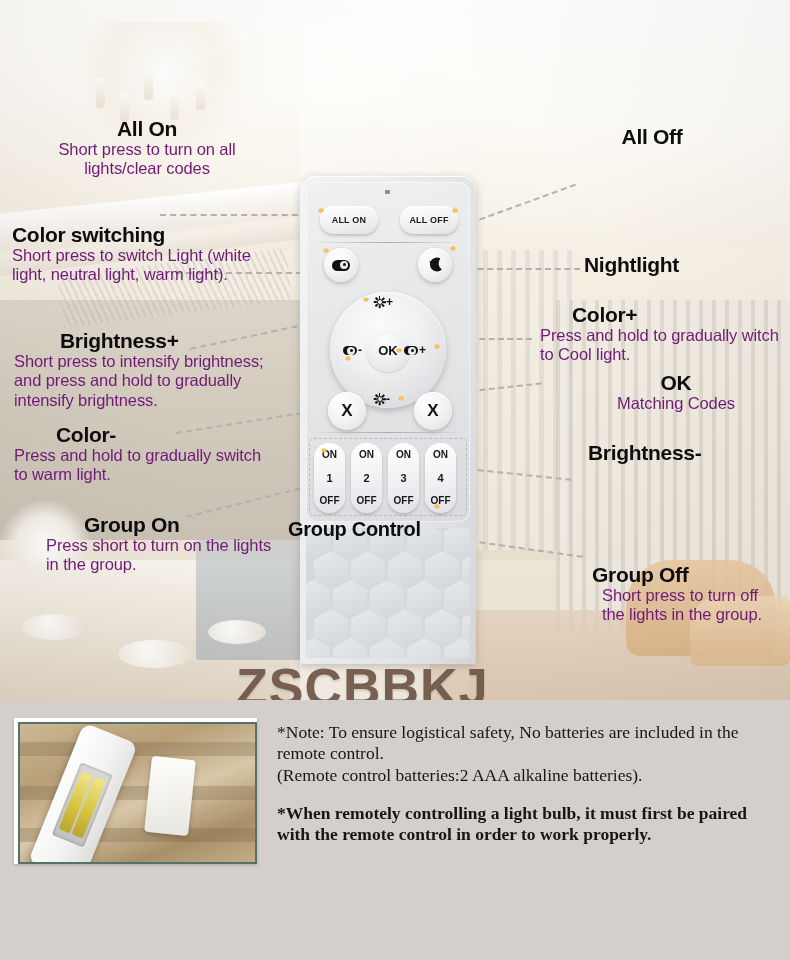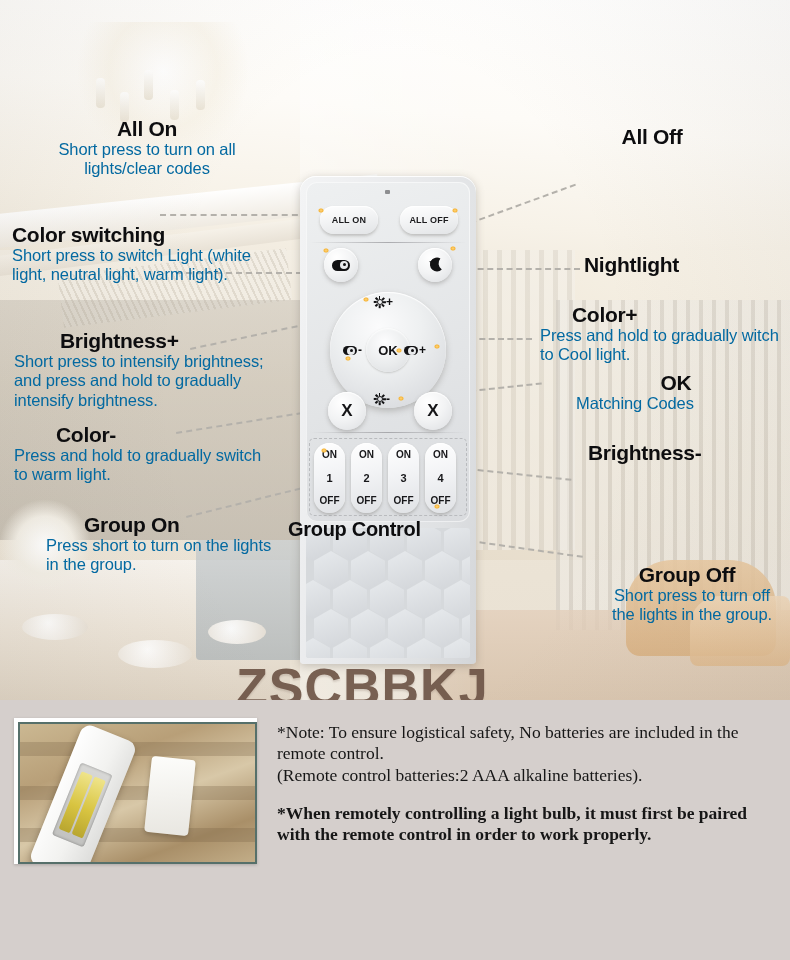--- a/index.html
+++ b/index.html
@@ -103,21 +103,21 @@
   
   .lead{position:absolute;border-top:2px dashed #b4b1ab;height:0;transform-origin:0 0;}
 
   
   .callout{position:absolute;color:#17171a;}
   .callout .ttl{
     font-weight:bold;font-size:21px;line-height:1.06;letter-spacing:-.3px;
     color:#0d0d0f;display:block;
   }
   .callout .dsc{
-    font-size:16.5px;line-height:1.16;display:block;color:#0369a1;letter-spacing:-.1px;
+    font-size:16.5px;line-height:1.16;display:block;color:#701a75;letter-spacing:-.1px;
   }
   .callout.right{text-align:left;}
   .ttl-c{text-align:center;}
 
   
   #remote{
     position:absolute;left:300px;top:176px;width:176px;height:488px;
     border-radius:16px 16px 4px 4px;
     background:linear-gradient(100deg,#f3f4f5 0%,#e9eaec 42%,#dfe1e3 78%,#d3d5d8 100%);
     box-shadow:0 2px 9px rgba(90,85,78,.30), inset 0 1px 0 rgba(255,255,255,.9);
@@ -333,28 +333,28 @@
     <span class="ttl">Nightlight</span>
   </div>
 
   <div class="callout right" style="left:540px;top:304px;width:250px;">
     <span class="ttl" style="margin-left:32px;">Color+</span>
     <span class="dsc">Press and hold to gradually witch to Cool light.</span>
   </div>
 
   <div class="callout right" style="left:576px;top:372px;width:200px;">
     <span class="ttl ttl-c">OK</span>
-    <span class="dsc" style="">Matching Codes</span>
+    <span class="dsc" style="text-align:center;">Matching Codes</span>
   </div>
 
   <div class="callout right" style="left:570px;top:442px;width:214px;">
     <span class="ttl" style="margin-left:18px;">Brightness-</span>
   </div>
 
-  <div class="callout right" style="left:592px;top:564px;width:190px;text-align:center;">
+  <div class="callout right" style="left:592px;top:564px;width:190px;">
     <span class="ttl">Group Off</span>
     <span class="dsc" style="margin-left:10px;">Short press to turn off the lights in the group.</span>
   </div>
 
   <div id="remote">
     <div class="face"></div>
     <div class="ir-dot"></div>
 
     <div class="divider" style="top:66px;"></div>
     <div class="divider" style="top:256px;"></div>

